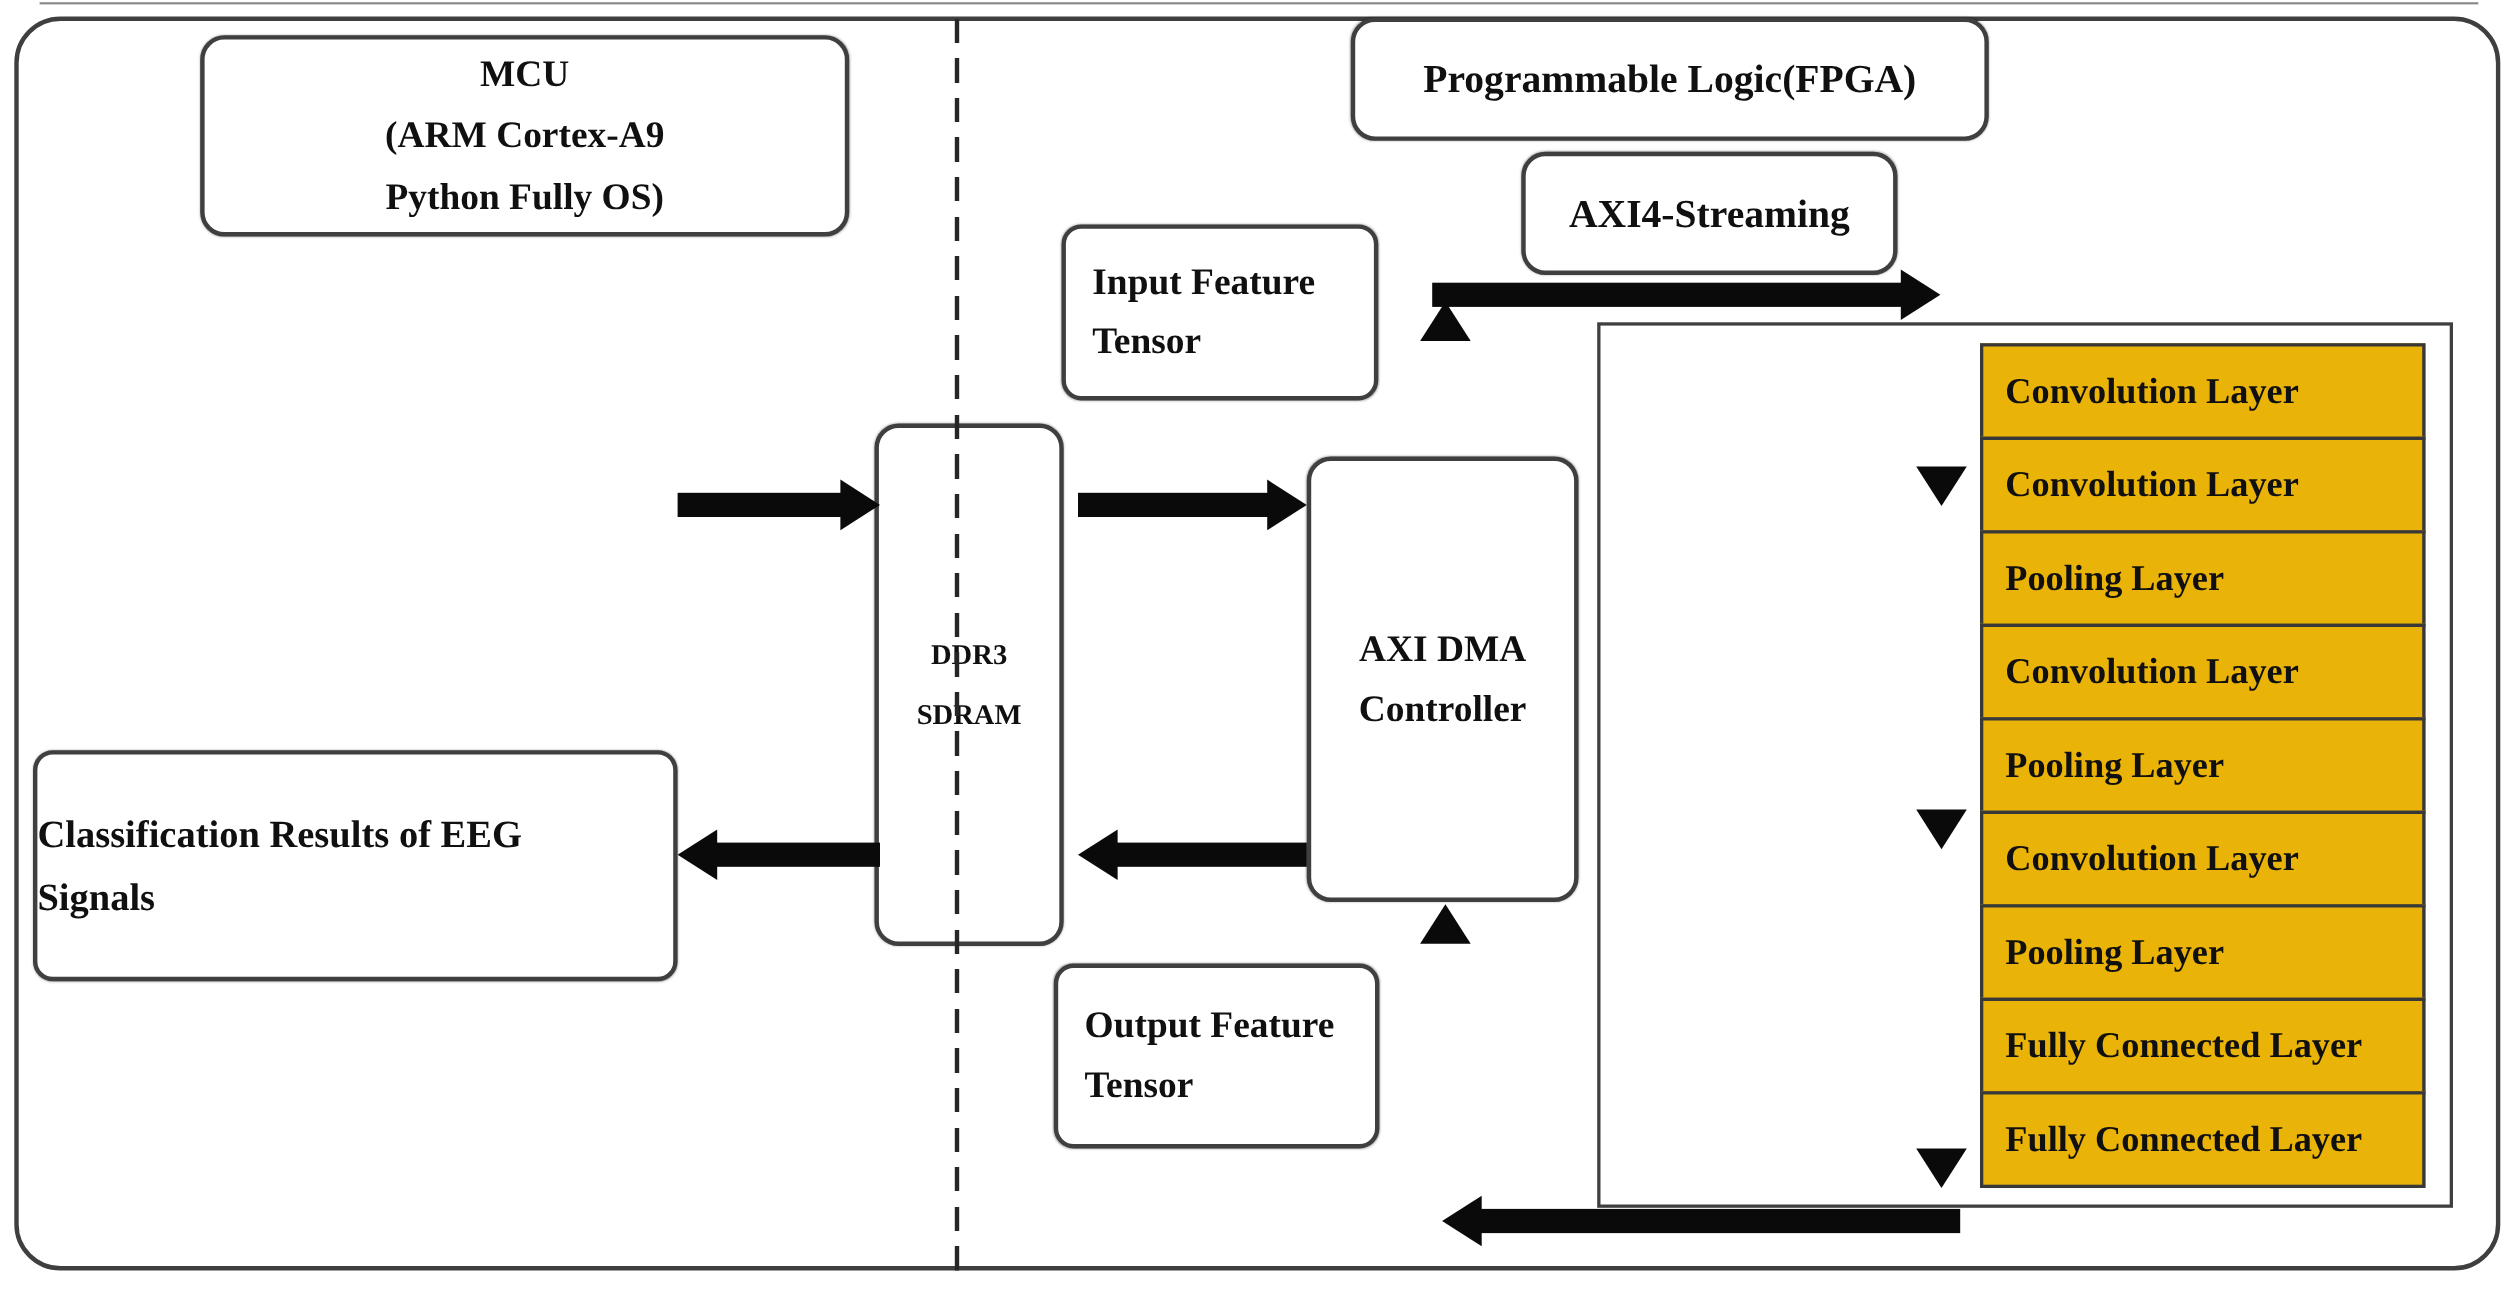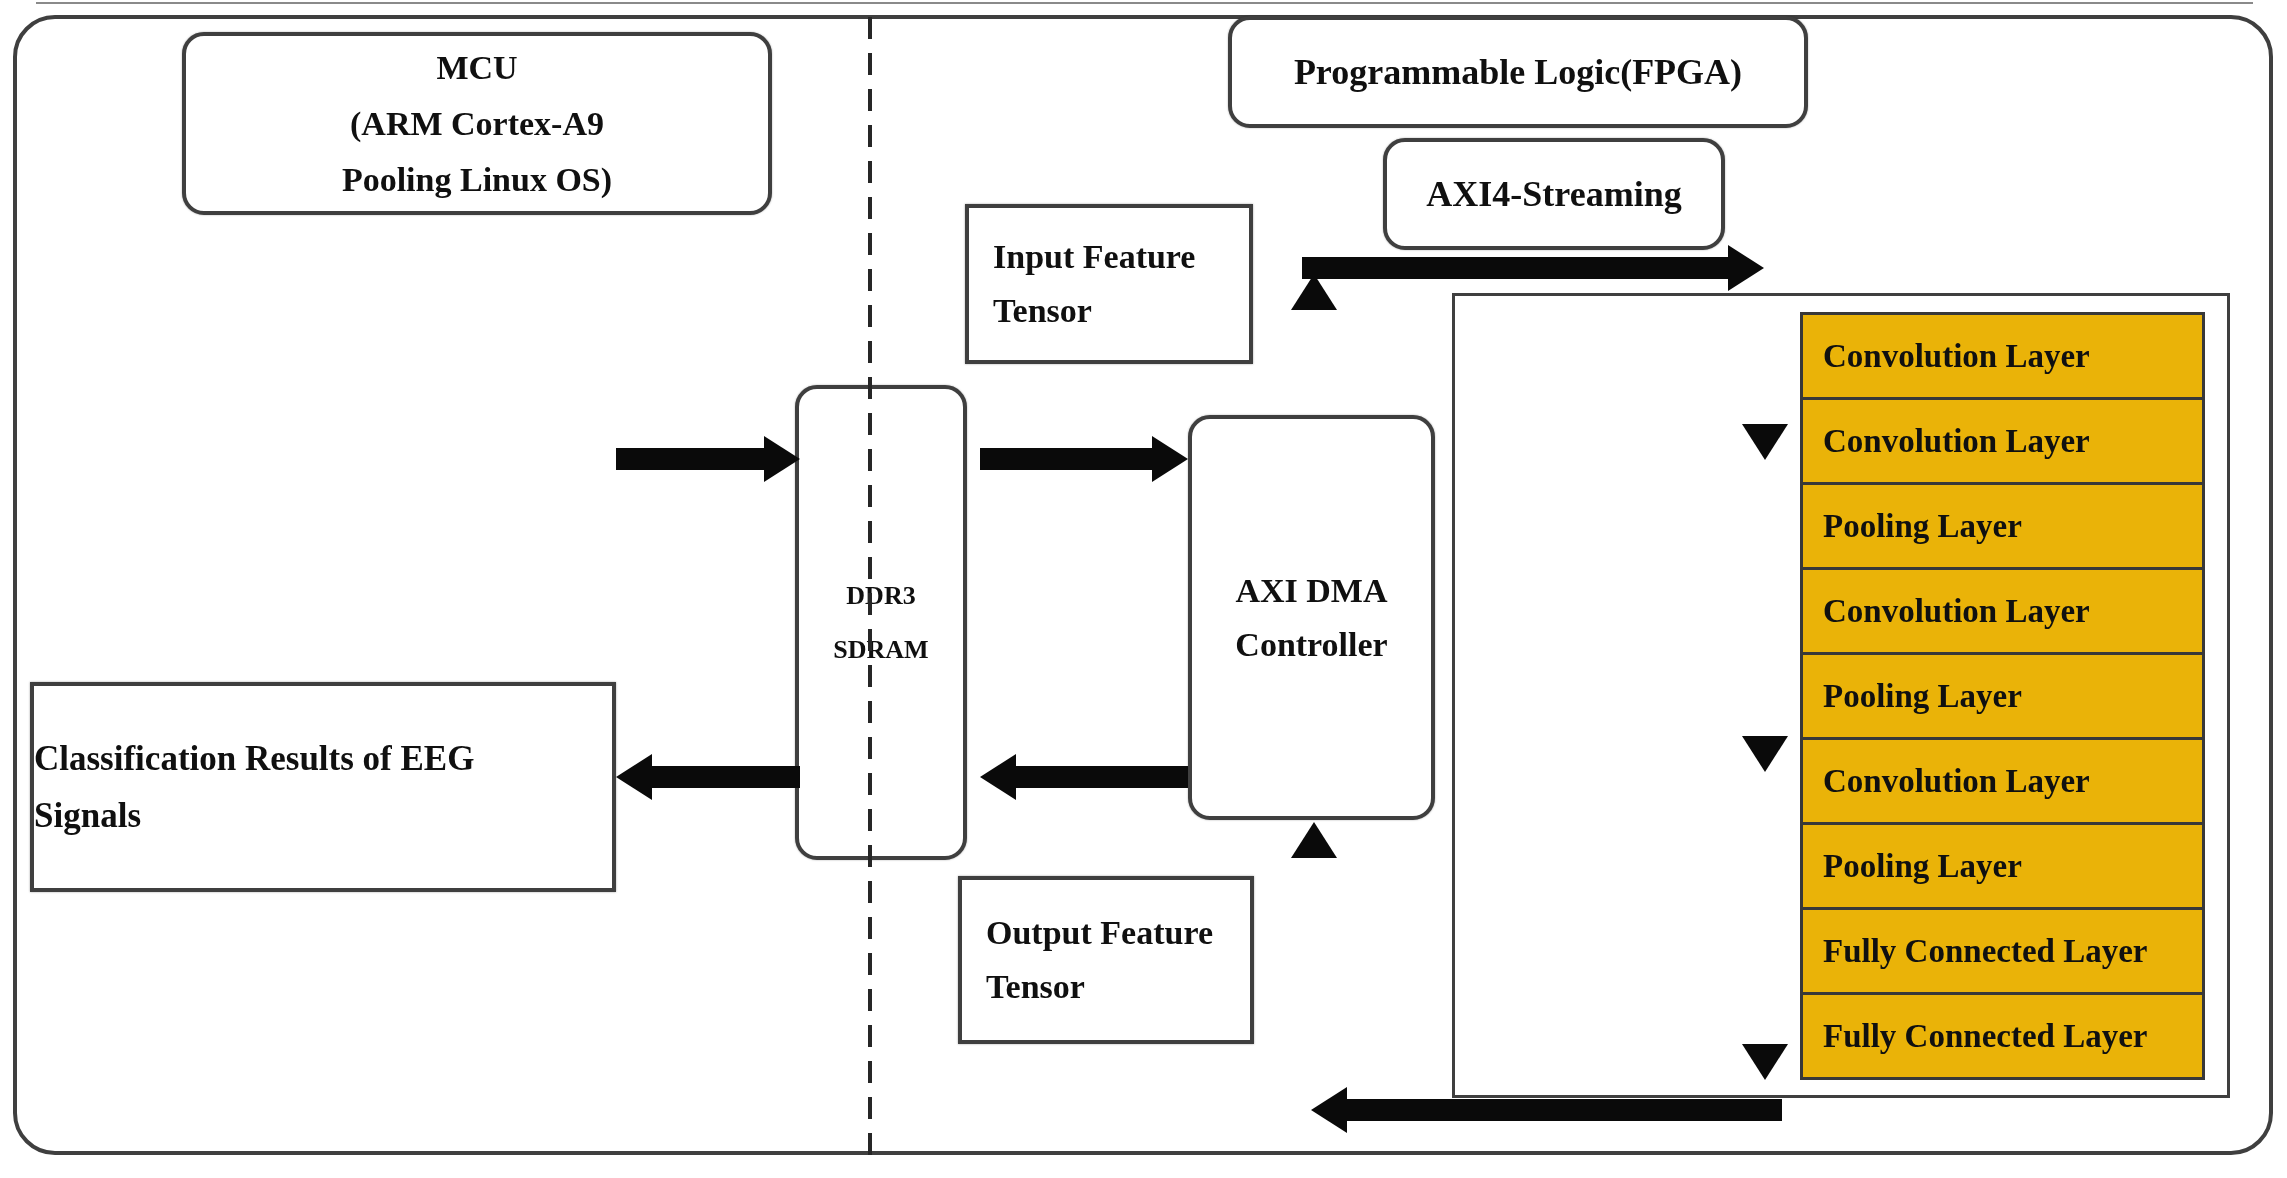--- a/index.html
+++ b/index.html
@@ -14,21 +14,21 @@
     position:absolute;left:868px;top:17px;width:4px;height:1138px;z-index:4;
     background:repeating-linear-gradient(to bottom,#262626 0 22px,transparent 22px 36px);
   }
   .box{
     position:absolute;background:#fff;border:4px solid var(--line,#3f3f3f);box-sizing:border-box;
     display:flex;flex-direction:column;justify-content:center;z-index:1;
     box-shadow:0 0 2px rgba(0,0,0,.35);
   }
   .box .ln{white-space:pre;display:block;}
   .center{align-items:center;text-align:center;border-radius:22px;}
-  .leftpad{align-items:flex-start;text-align:left;}
+  .leftpad{align-items:flex-start;text-align:left;border-radius:18px;}
 
   #box-mcu{left:182px;top:32px;width:590px;height:183px;font-size:34px;line-height:56px;}
   #box-fpga{left:1228px;top:16px;width:580px;height:112px;font-size:36px;}
   #box-axi4{left:1383px;top:138px;width:342px;height:112px;font-size:36px;}
   #box-input-feature{left:965px;top:204px;width:288px;height:160px;font-size:34px;line-height:54px;padding-left:24px;}
   #box-input-cnn{left:30px;top:352px;width:586px;height:205px;font-size:35px;line-height:57px;padding-left:16px;}
   #box-ddr3{left:795px;top:385px;width:172px;height:475px;font-size:26px;line-height:54px;}
   #box-axidma{left:1188px;top:415px;width:247px;height:405px;font-size:34px;line-height:54px;}
   #box-classification{left:30px;top:682px;width:586px;height:210px;font-size:35px;line-height:57px;}
   #box-output-feature{left:958px;top:876px;width:296px;height:168px;font-size:34px;line-height:54px;padding-left:24px;}
@@ -73,21 +73,21 @@
 <body>
 
 <div id="stage">
   <div class="top-edge"></div>
   <div class="frame"></div>
   <div class="divider"></div>
 
   <div class="box center" id="box-mcu">
     <span class="ln">MCU</span>
     <span class="ln">(ARM Cortex-A9</span>
-    <span class="ln">Pooling Linux OS)</span>
+    <span class="ln">Python Fully OS)</span>
   </div>
 
   <div class="box center" id="box-fpga">
     <span class="ln">Programmable Logic(FPGA)</span>
   </div>
 
   <div class="box center" id="box-axi4">
     <span class="ln">AXI4-Streaming</span>
   </div>
 

